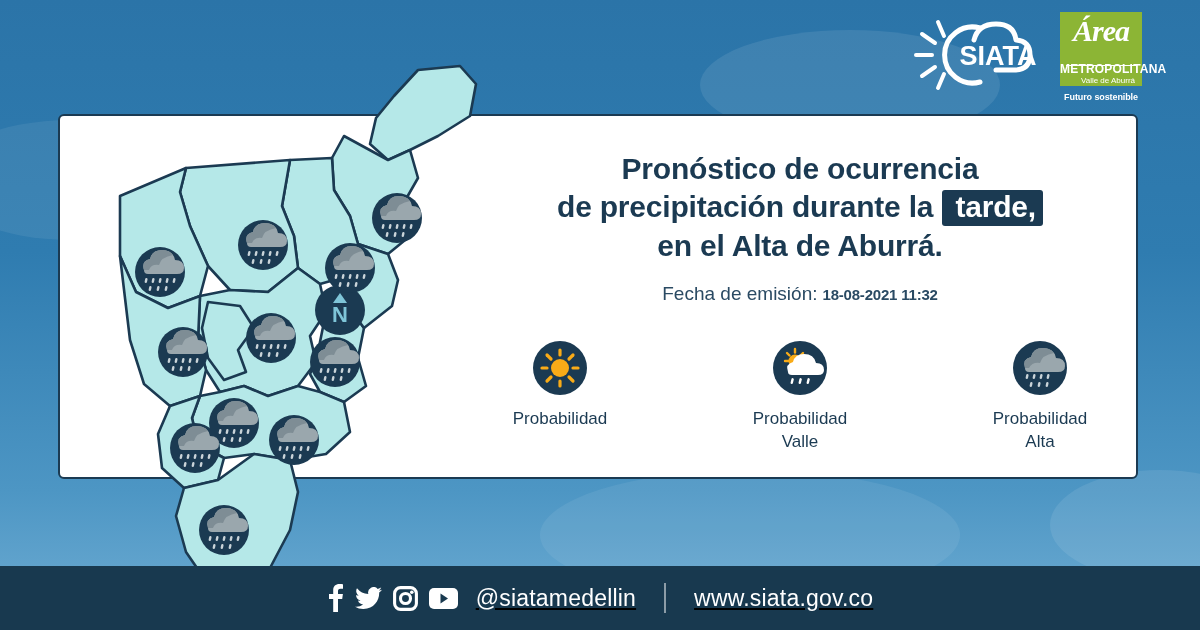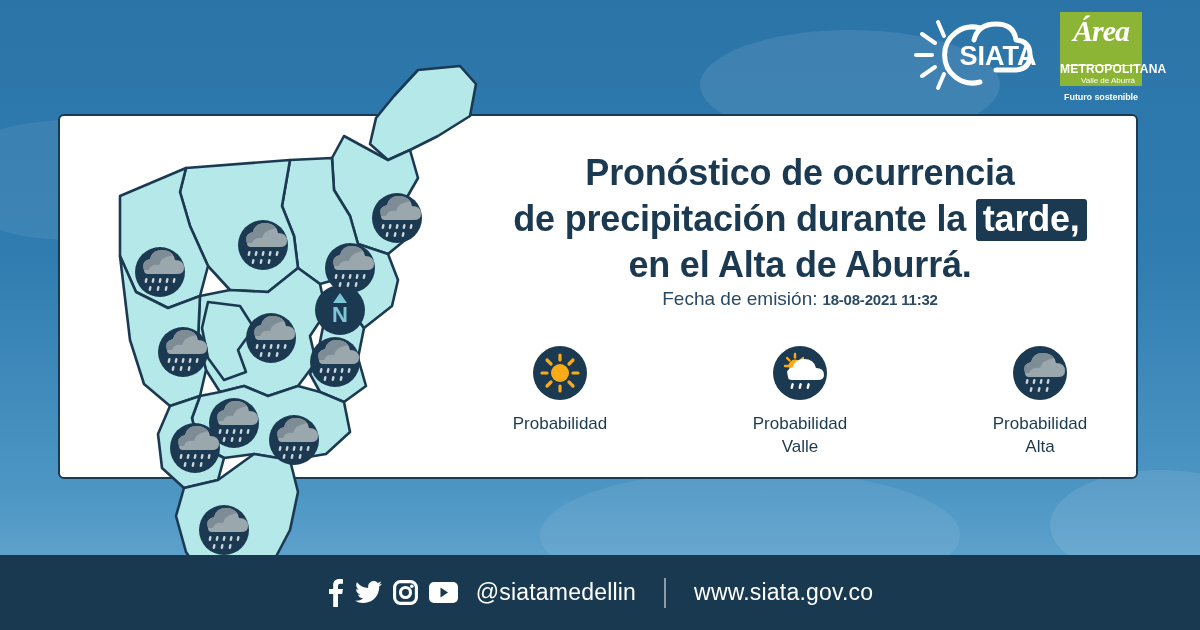--- a/index.html
+++ b/index.html
@@ -37,34 +37,34 @@
     position: absolute; left: 58px; top: 114px; width: 1080px; height: 365px;
     background: #ffffff; border: 2px solid #1b3a52; border-radius: 6px; z-index: 2;
   }
 
   
   .map-wrap { position: absolute; left: 58px; top: 40px; width: 420px; height: 560px; z-index: 4; }
   .map-wrap svg { width: 100%; height: 100%; display:block; }
 
   
   .content { position: absolute; left: 490px; top: 150px; width: 620px; z-index: 5; text-align: center; }
-  .title { color: #1b3a52; font-size: 36px; font-weight: 700; line-height: 1.28; letter-spacing: -.2px; }
-  .hl { background: #1b3a52; color: #fff; border-radius: 3px; padding: 1px 7px 3px 7px; display: inline-block; line-height: 1.05;}
-  .fecha { color: #2a4a63; font-size: 19px; font-weight: 400; }
+  .title { color: #1b3a52; font-size: 30px; font-weight: 700; line-height: 1.28; letter-spacing: -.2px; }
+  .hl { background: #1b3a52; color: #fff; border-radius: 3px; padding: 1px 7px 3px 14px; display: inline-block; line-height: 1.05;}
+  .fecha { margin-top: 18px; color: #2a4a63; font-size: 19px; font-weight: 400; }
   .fecha .dt { font-size: 15px; font-weight: 600; letter-spacing: -.2px; margin-left: 5px; }
 
   .legend { margin-top: 36px; display: flex; justify-content: center; gap: 100px; }
   .leg { width: 150px; text-align: center; }
   .leg-ic { width: 54px; height: 54px; margin: 0 auto 13px auto; }
   .leg-lb { color: #1b3a52; font-size: 17px; line-height: 1.35; font-weight: 400; }
 
   
   .footer {
-    position: absolute; left: 0; bottom: 0; width: 1200px; height: 75px;
-    background: #18394f; display: flex; align-items: center; justify-content: center; z-index: 8;
+    position: absolute; left: 0; bottom: 0; width: 1200px; height: 64px;
+    background: #18394f; display: flex; align-items: center; justify-content: center; z-index: 8; text-decoration: underline;
   }
   .fsocial { display: flex; align-items: center; gap: 11px; }
   .fhandle { color: #fff; font-size: 23px; margin-left: 18px; letter-spacing: .2px;}
   .fdiv { width: 2px; height: 30px; background: #ffffff; opacity: .5; margin: 0 28px; }
   .furl { color: #fff; font-size: 23px; letter-spacing: .2px;}
 </style>
 </head>
 <body>
 
 <div class="stage">

